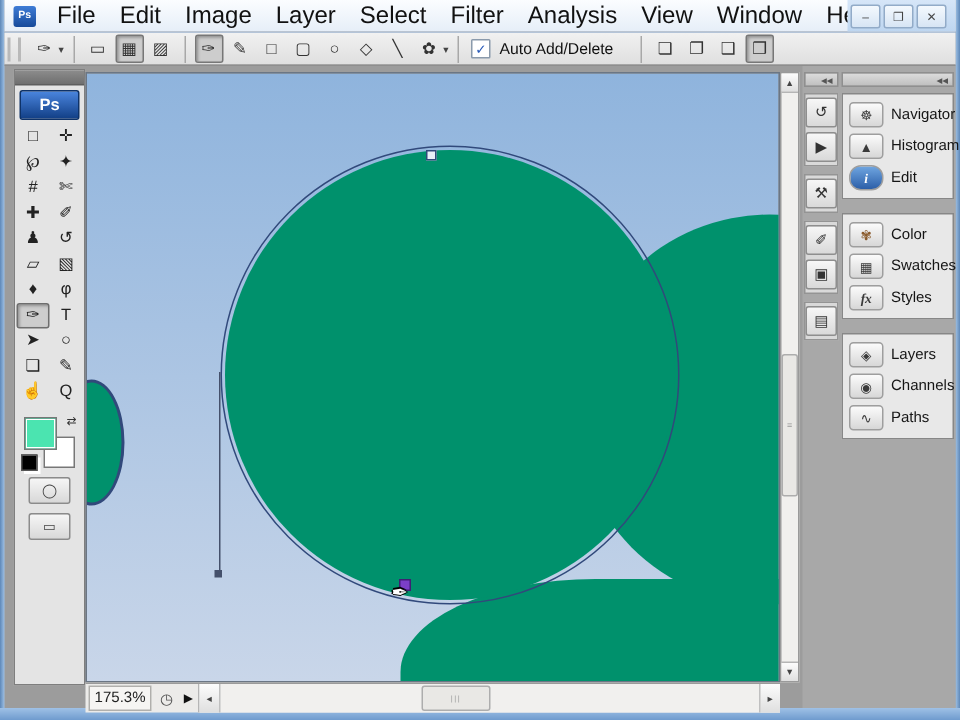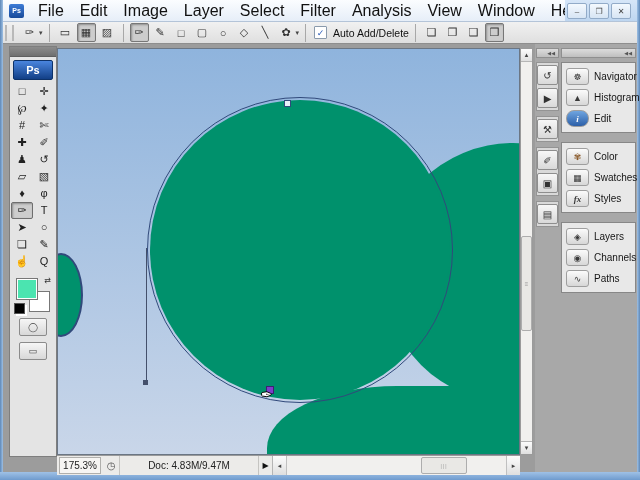--- a/index.html
+++ b/index.html
@@ -27,21 +27,21 @@
   
   #optionsbar{left:3px;top:22px;width:634px;height:22px;background:linear-gradient(#F1F1F1,#DFDFDF);
               border-bottom:1px solid #8E8E8E;display:flex;align-items:center;gap:2px;padding-left:2px;box-sizing:border-box;font-size:11px}
   .ob-grip{width:5px;height:16px;border-left:2px solid #B9B9B9;border-right:2px solid #B9B9B9;margin-right:4px}
   .ob-sep{width:1px;height:18px;background:#A8A8A8;margin:0 4px}
   .ob-btn{width:17px;height:17px;display:flex;align-items:center;justify-content:center;color:#333;border:1px solid transparent;border-radius:2px}
   .ob-btn.pressed{background:#CDCDCD;border-color:#777;box-shadow:inset 1px 1px 2px rgba(0,0,0,.3)}
   .dd-arrow{font-size:7px;color:#444;margin-left:-2px}
   .checkbox{width:11px;height:11px;background:#fff;border:1px solid #8A9AAC;border-radius:1px;display:flex;
             align-items:center;justify-content:center;font-size:9px;color:#2A5BB8;margin:0 4px 0 2px}
-  .ob-label{font-size:10.5px;color:#111;margin-right:0}
+  .ob-label{font-size:10.5px;color:#111;margin-right:12px}
 
   
   #toolbox{left:9px;top:46px;width:48px;height:411px;background:#E4E4E4;border:1px solid #7E7E7E;box-sizing:border-box}
   #toolbox-grip{height:9px;background:linear-gradient(#8C8C8C,#6F6F6F);border-bottom:1px solid #5E5E5E}
   #ps-logo{width:38px;height:18px;margin:3px auto;background:linear-gradient(#4A85DE,#123F86);border:1px solid #0E3268;
            border-radius:2px;color:#fff;font-weight:bold;font-size:11px;display:flex;align-items:center;justify-content:center}
   #tool-grid{display:grid;grid-template-columns:22px 22px;justify-content:center}
   .tcell{width:22px;height:17px;display:flex;align-items:center;justify-content:center;font-size:11px;color:#222}
   .tcell.sel{background:#CDCDCD;border:1px solid #6E6E6E;box-shadow:inset 1px 1px 2px rgba(0,0,0,.3);box-sizing:border-box;border-radius:2px}
   .tg{line-height:1}
@@ -263,21 +263,20 @@
 
   <div class="abs" id="vscroll">
     <div class="sc-arrow">▴</div>
     <div id="vthumb">≡</div>
     <div class="sc-arrow down">▾</div>
   </div>
 
   <div class="abs" id="statusrow">
     <div id="zoom-field">175.3%</div>
     <div id="clock-btn">◷</div>
-    <div id="doc-info">Doc: 4.83M/9.47M</div>
     <div id="status-flyout">▶</div>
     <div id="hscroll">
       <div class="hsc-arrow left">◂</div>
       <div id="hthumb">|||</div>
       <div class="hsc-arrow right">▸</div>
     </div>
   </div>
 
   <div class="abs" id="dock">
     <div id="narrow-col">

